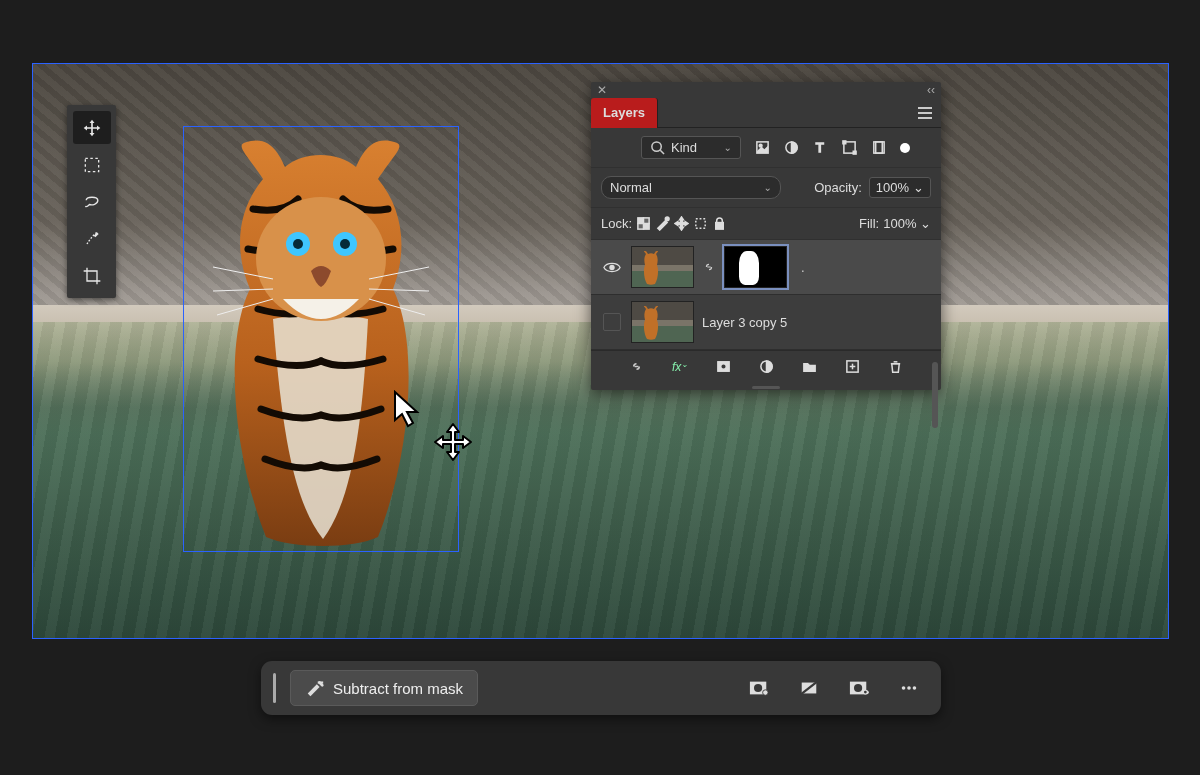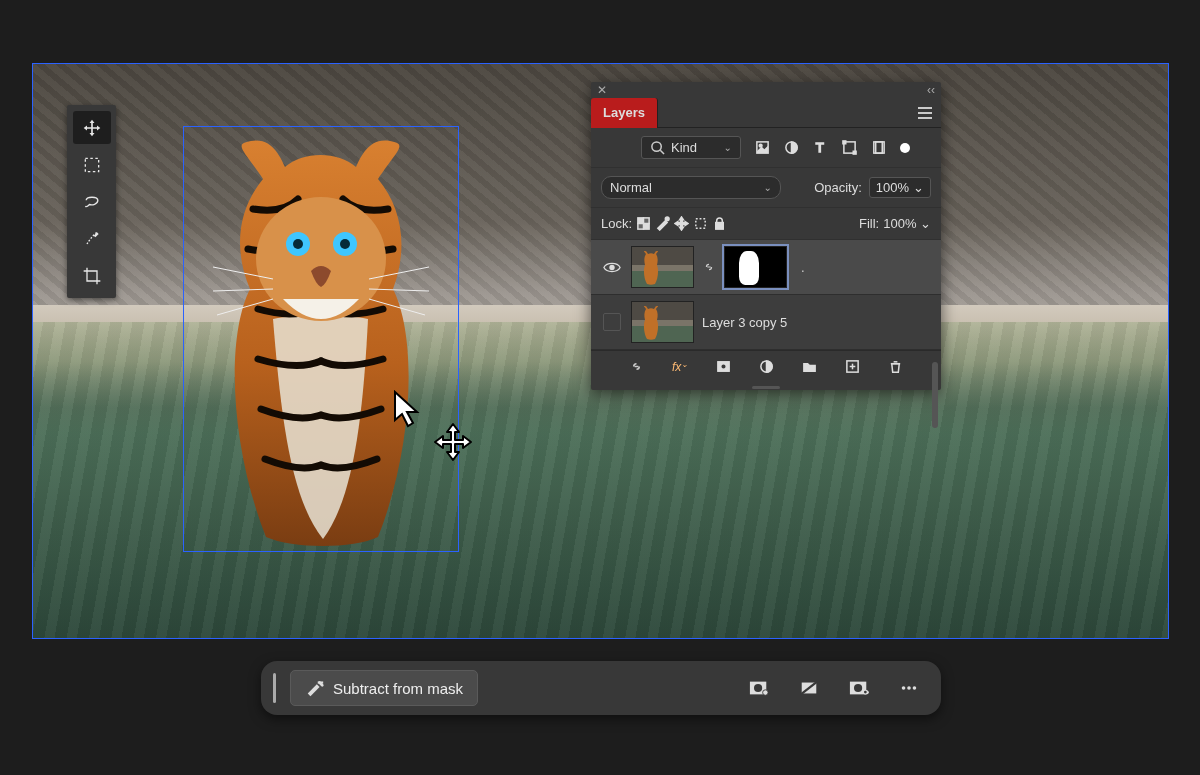--- a/index.html
+++ b/index.html
@@ -52,28 +52,28 @@
   .vis { width:22px; display:flex; justify-content:center; }
   .thumb { width:63px; height:42px; border:1px solid #222; background:#555; position:relative; overflow:hidden; }
   .thumb-mini-bg { position:absolute; inset:0; background: linear-gradient(180deg,#4e4a44 0 45%, #7a7468 45% 60%, #4f6552 60% 100%); }
   .mini-tiger { position:absolute; left:10px; top:4px; width:18px; height:34px; }
   .mask-thumb { width:63px; height:42px; border:1px solid #222; background:#000; outline:2px solid #7a8fbe; position:relative; }
   .mask-shape { position:absolute; left:14px; top:4px; width:20px; height:34px; background:#fff; border-radius:40% 40% 30% 30% / 35% 35% 25% 25%; }
   .link-ic { width:14px; display:flex; justify-content:center; }
   .hidden-box { width:18px; height:18px; border:1px solid #555; border-radius:2px; }
   .layer-name { font-size:13px; }
 
-  .panel-footer { display:flex; align-items:center; gap:28px; justify-content:center; padding:8px 0 10px; border-top:1px solid #2a2a2a; color:#fdba74; }
+  .panel-footer { display:flex; align-items:center; gap:28px; justify-content:center; padding:8px 0 10px; border-top:1px solid #2a2a2a; color:#86efac; }
   .panel-footer svg, .panel-row svg, .lock-row svg { width:15px; height:15px; stroke:#ddd; fill:none; stroke-width:1.6; }
   .dot { width:10px; height:10px; background:#fff; border-radius:50%; display:inline-block; }
   .grip { height:6px; display:flex; justify-content:center; align-items:center; }
   .grip span { width:28px; height:3px; background:#555; border-radius:2px; display:block; }
 
   
-  .action-bar { position:absolute; left:261px; top:661px; width:680px; height:54px; background:#383838; border-radius:16px; display:flex; align-items:center; padding:0 12px; gap:10px; box-shadow:0 4px 12px rgba(0,0,0,.5); }
+  .action-bar { position:absolute; left:261px; top:661px; width:680px; height:54px; background:#383838; border-radius:11px; display:flex; align-items:center; padding:0 12px; gap:10px; box-shadow:0 4px 12px rgba(0,0,0,.5); }
   .action-bar .vbar { width:3px; height:30px; background:#aaa; border-radius:2px; margin-right:4px; }
   .act-btn { display:flex; align-items:center; gap:8px; background:#4b4b4b; border:1px solid #5a5a5a; border-radius:5px; padding:8px 14px; font-size:15px; color:#eee; cursor:pointer; }
   .icon-btn { width:40px; height:36px; display:flex; align-items:center; justify-content:center; border-radius:5px; cursor:pointer; }
   .act-btn svg, .icon-btn svg { width:20px; height:18px; stroke:#ddd; fill:#ddd; stroke-width:0; }
   .spacer { flex:1; }
   .scroll-track { position:absolute; right:3px; top:280px; width:6px; height:66px; background:#555; border-radius:3px; }
 
   .ico { display:inline-flex; }
 </style>
 </head>

